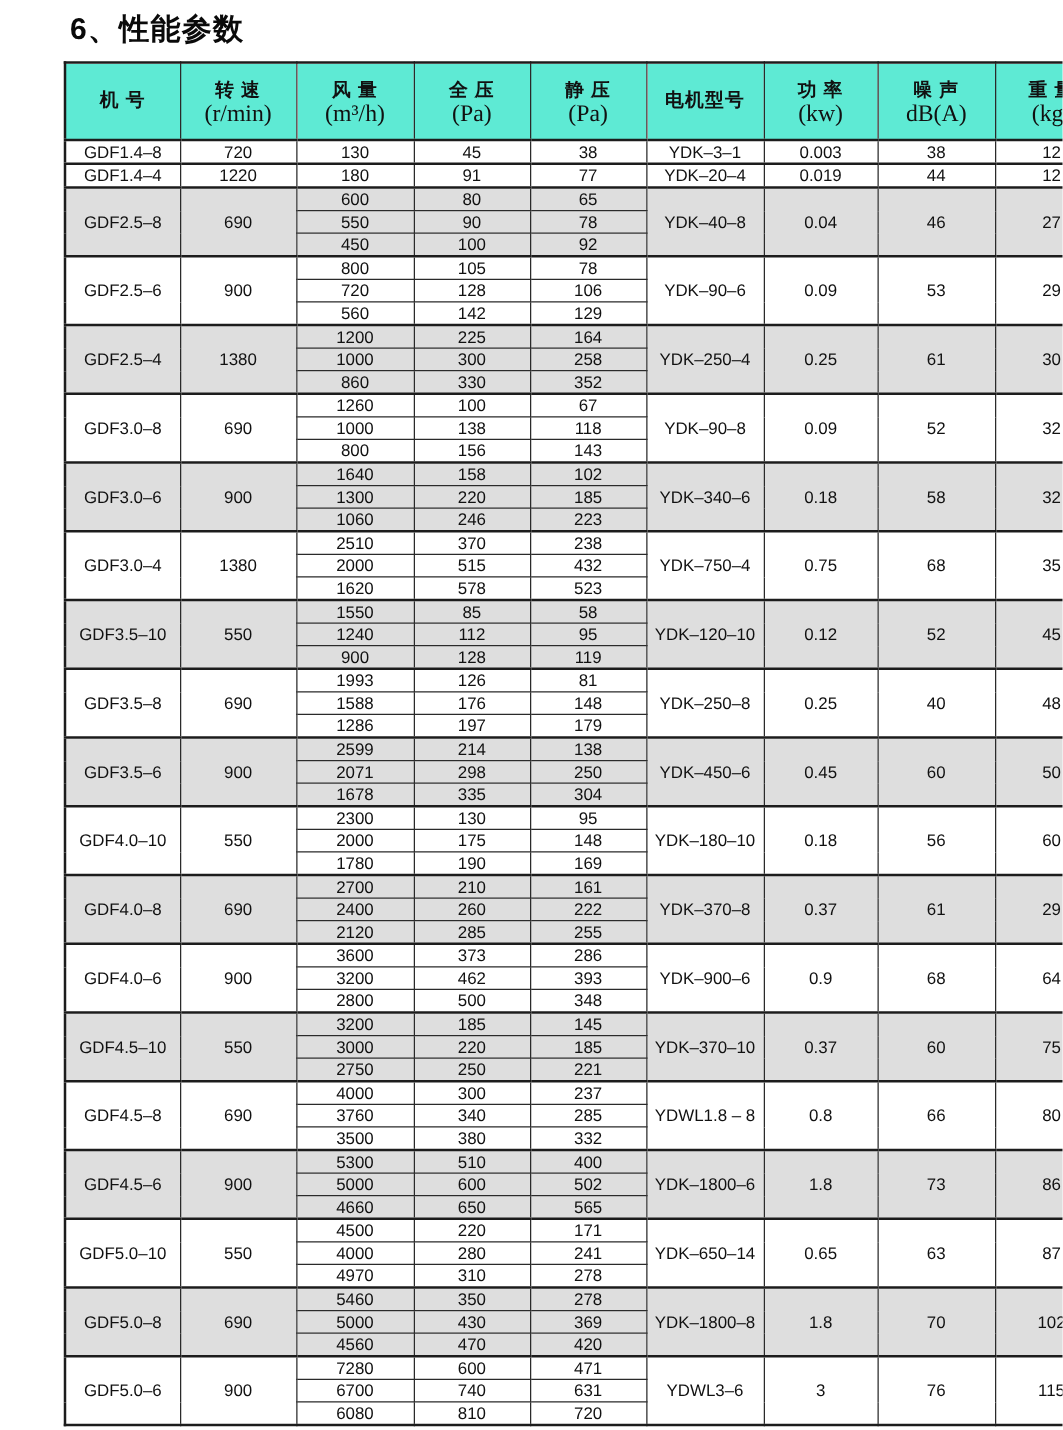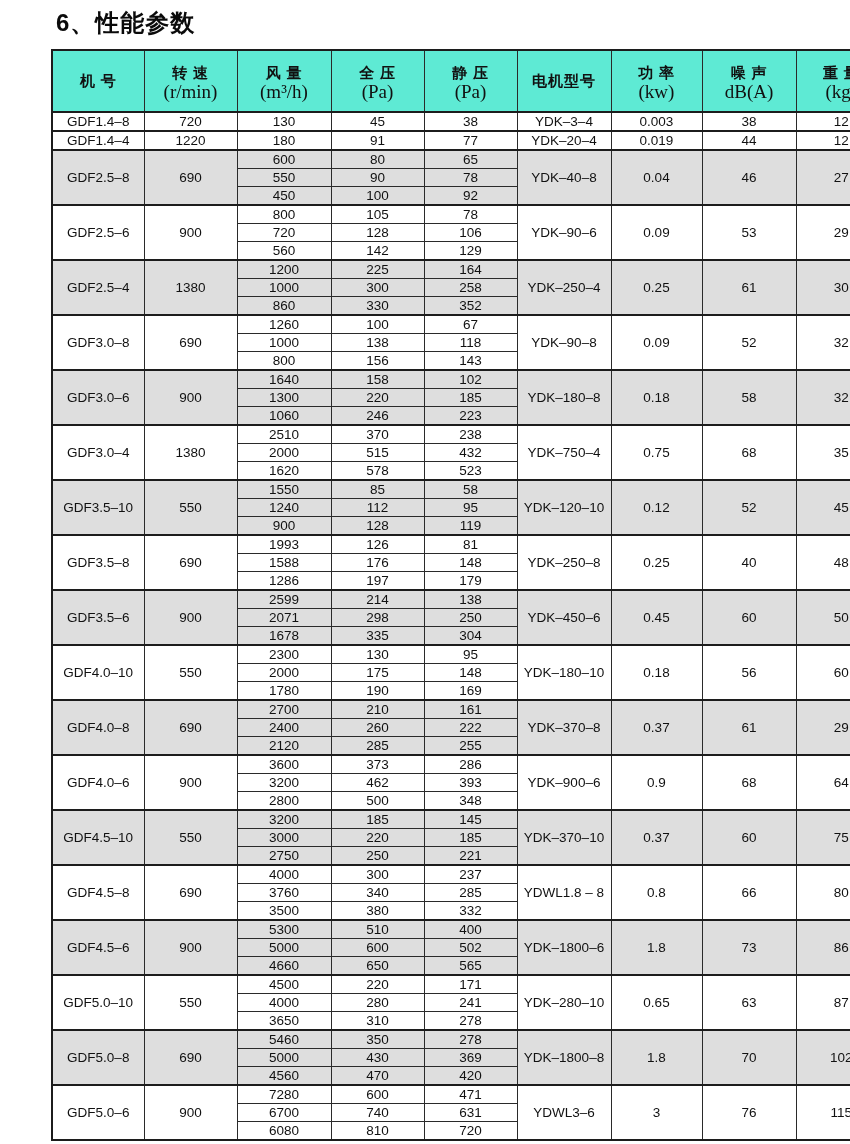--- a/index.html
+++ b/index.html
@@ -130,21 +130,21 @@
         </th>
       </tr>
     </thead>
     <tbody>
         <tr class="group-start">
           <td>GDF1.4–8</td>
           <td>720</td>
           <td>130</td>
           <td>45</td>
           <td>38</td>
-          <td>YDK–3–4</td>
+          <td>YDK–3–1</td>
           <td>0.003</td>
           <td>38</td>
           <td>12</td>
         </tr>
         <tr class="group-start">
           <td>GDF1.4–4</td>
           <td>1220</td>
           <td>180</td>
           <td>91</td>
           <td>77</td>
@@ -236,21 +236,21 @@
           <td>800</td>
           <td>156</td>
           <td>143</td>
         </tr>
         <tr class="group-start">
           <td rowspan="3" class="shaded">GDF3.0–6</td>
           <td rowspan="3" class="shaded">900</td>
           <td class="shaded">1640</td>
           <td class="shaded">158</td>
           <td class="shaded">102</td>
-          <td rowspan="3" class="shaded">YDK–180–8</td>
+          <td rowspan="3" class="shaded">YDK–340–6</td>
           <td rowspan="3" class="shaded">0.18</td>
           <td rowspan="3" class="shaded">58</td>
           <td rowspan="3" class="shaded">32</td>
         </tr>
         <tr>
           <td class="shaded">1300</td>
           <td class="shaded">220</td>
           <td class="shaded">185</td>
         </tr>
         <tr>
@@ -467,32 +467,32 @@
           <td class="shaded">4660</td>
           <td class="shaded">650</td>
           <td class="shaded">565</td>
         </tr>
         <tr class="group-start">
           <td rowspan="3">GDF5.0–10</td>
           <td rowspan="3">550</td>
           <td>4500</td>
           <td>220</td>
           <td>171</td>
-          <td rowspan="3">YDK–280–10</td>
+          <td rowspan="3">YDK–650–14</td>
           <td rowspan="3">0.65</td>
           <td rowspan="3">63</td>
           <td rowspan="3">87</td>
         </tr>
         <tr>
           <td>4000</td>
           <td>280</td>
           <td>241</td>
         </tr>
         <tr>
-          <td>3650</td>
+          <td>4970</td>
           <td>310</td>
           <td>278</td>
         </tr>
         <tr class="group-start">
           <td rowspan="3" class="shaded">GDF5.0–8</td>
           <td rowspan="3" class="shaded">690</td>
           <td class="shaded">5460</td>
           <td class="shaded">350</td>
           <td class="shaded">278</td>
           <td rowspan="3" class="shaded">YDK–1800–8</td>

